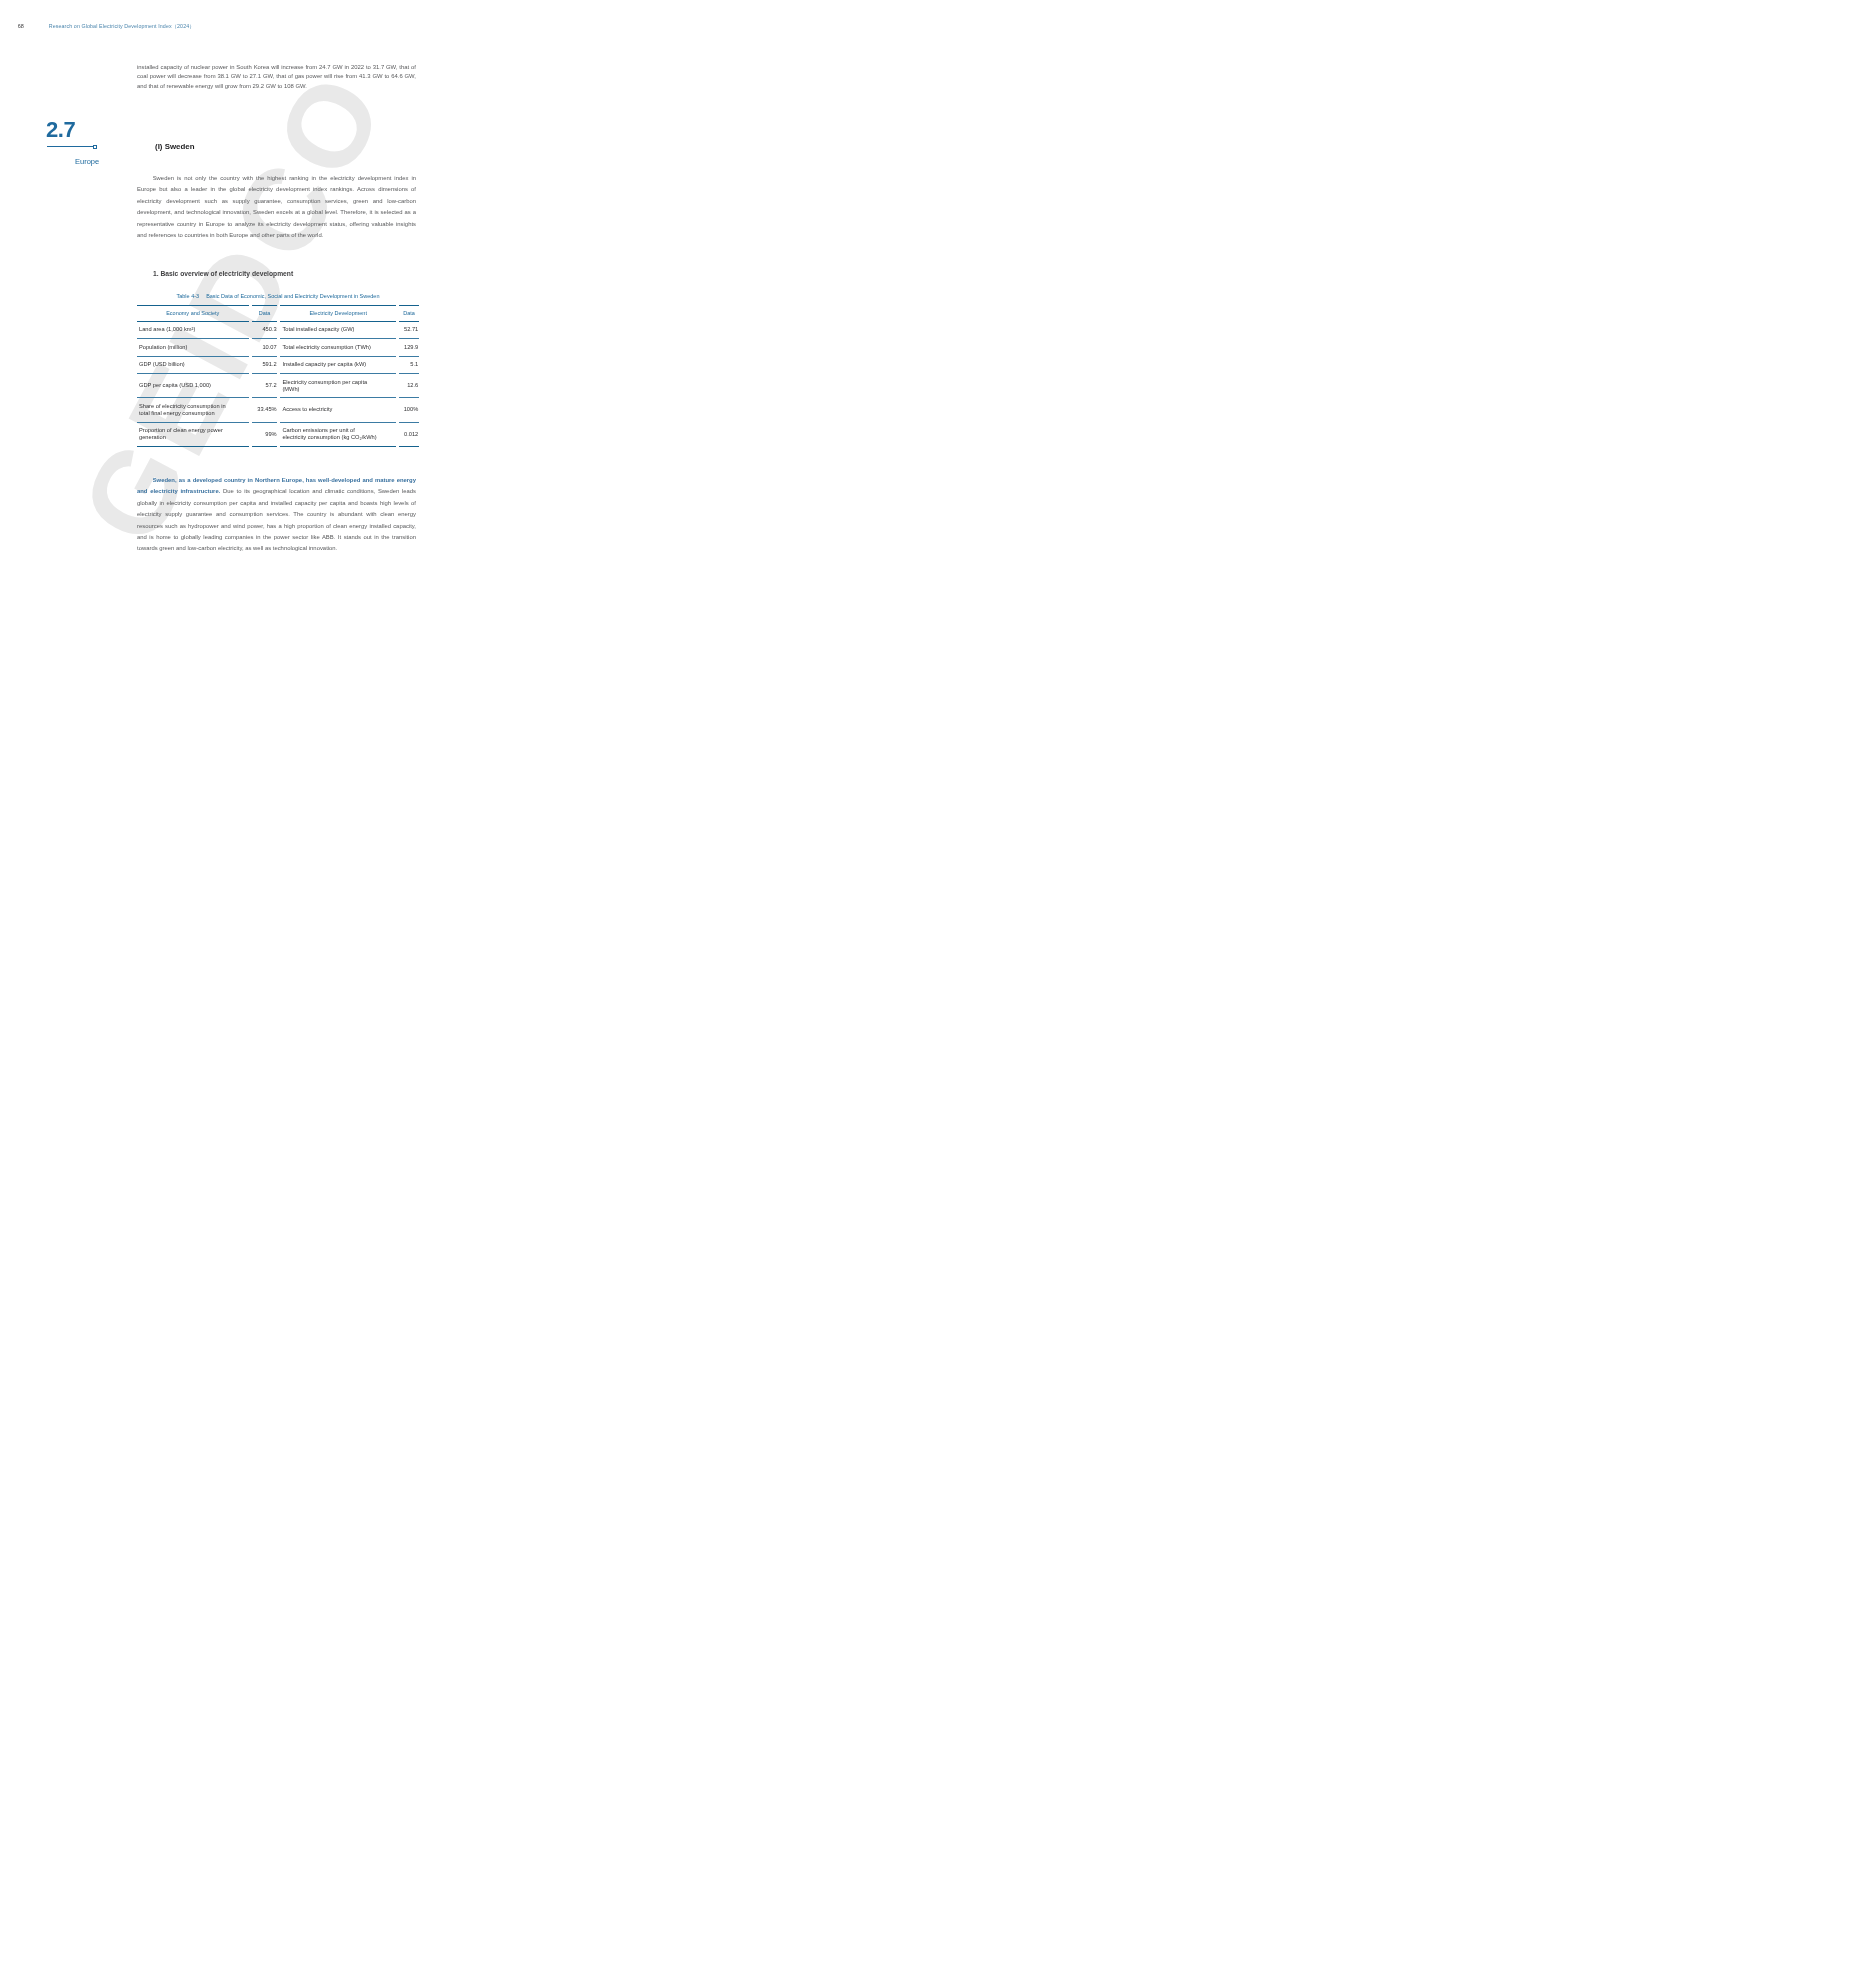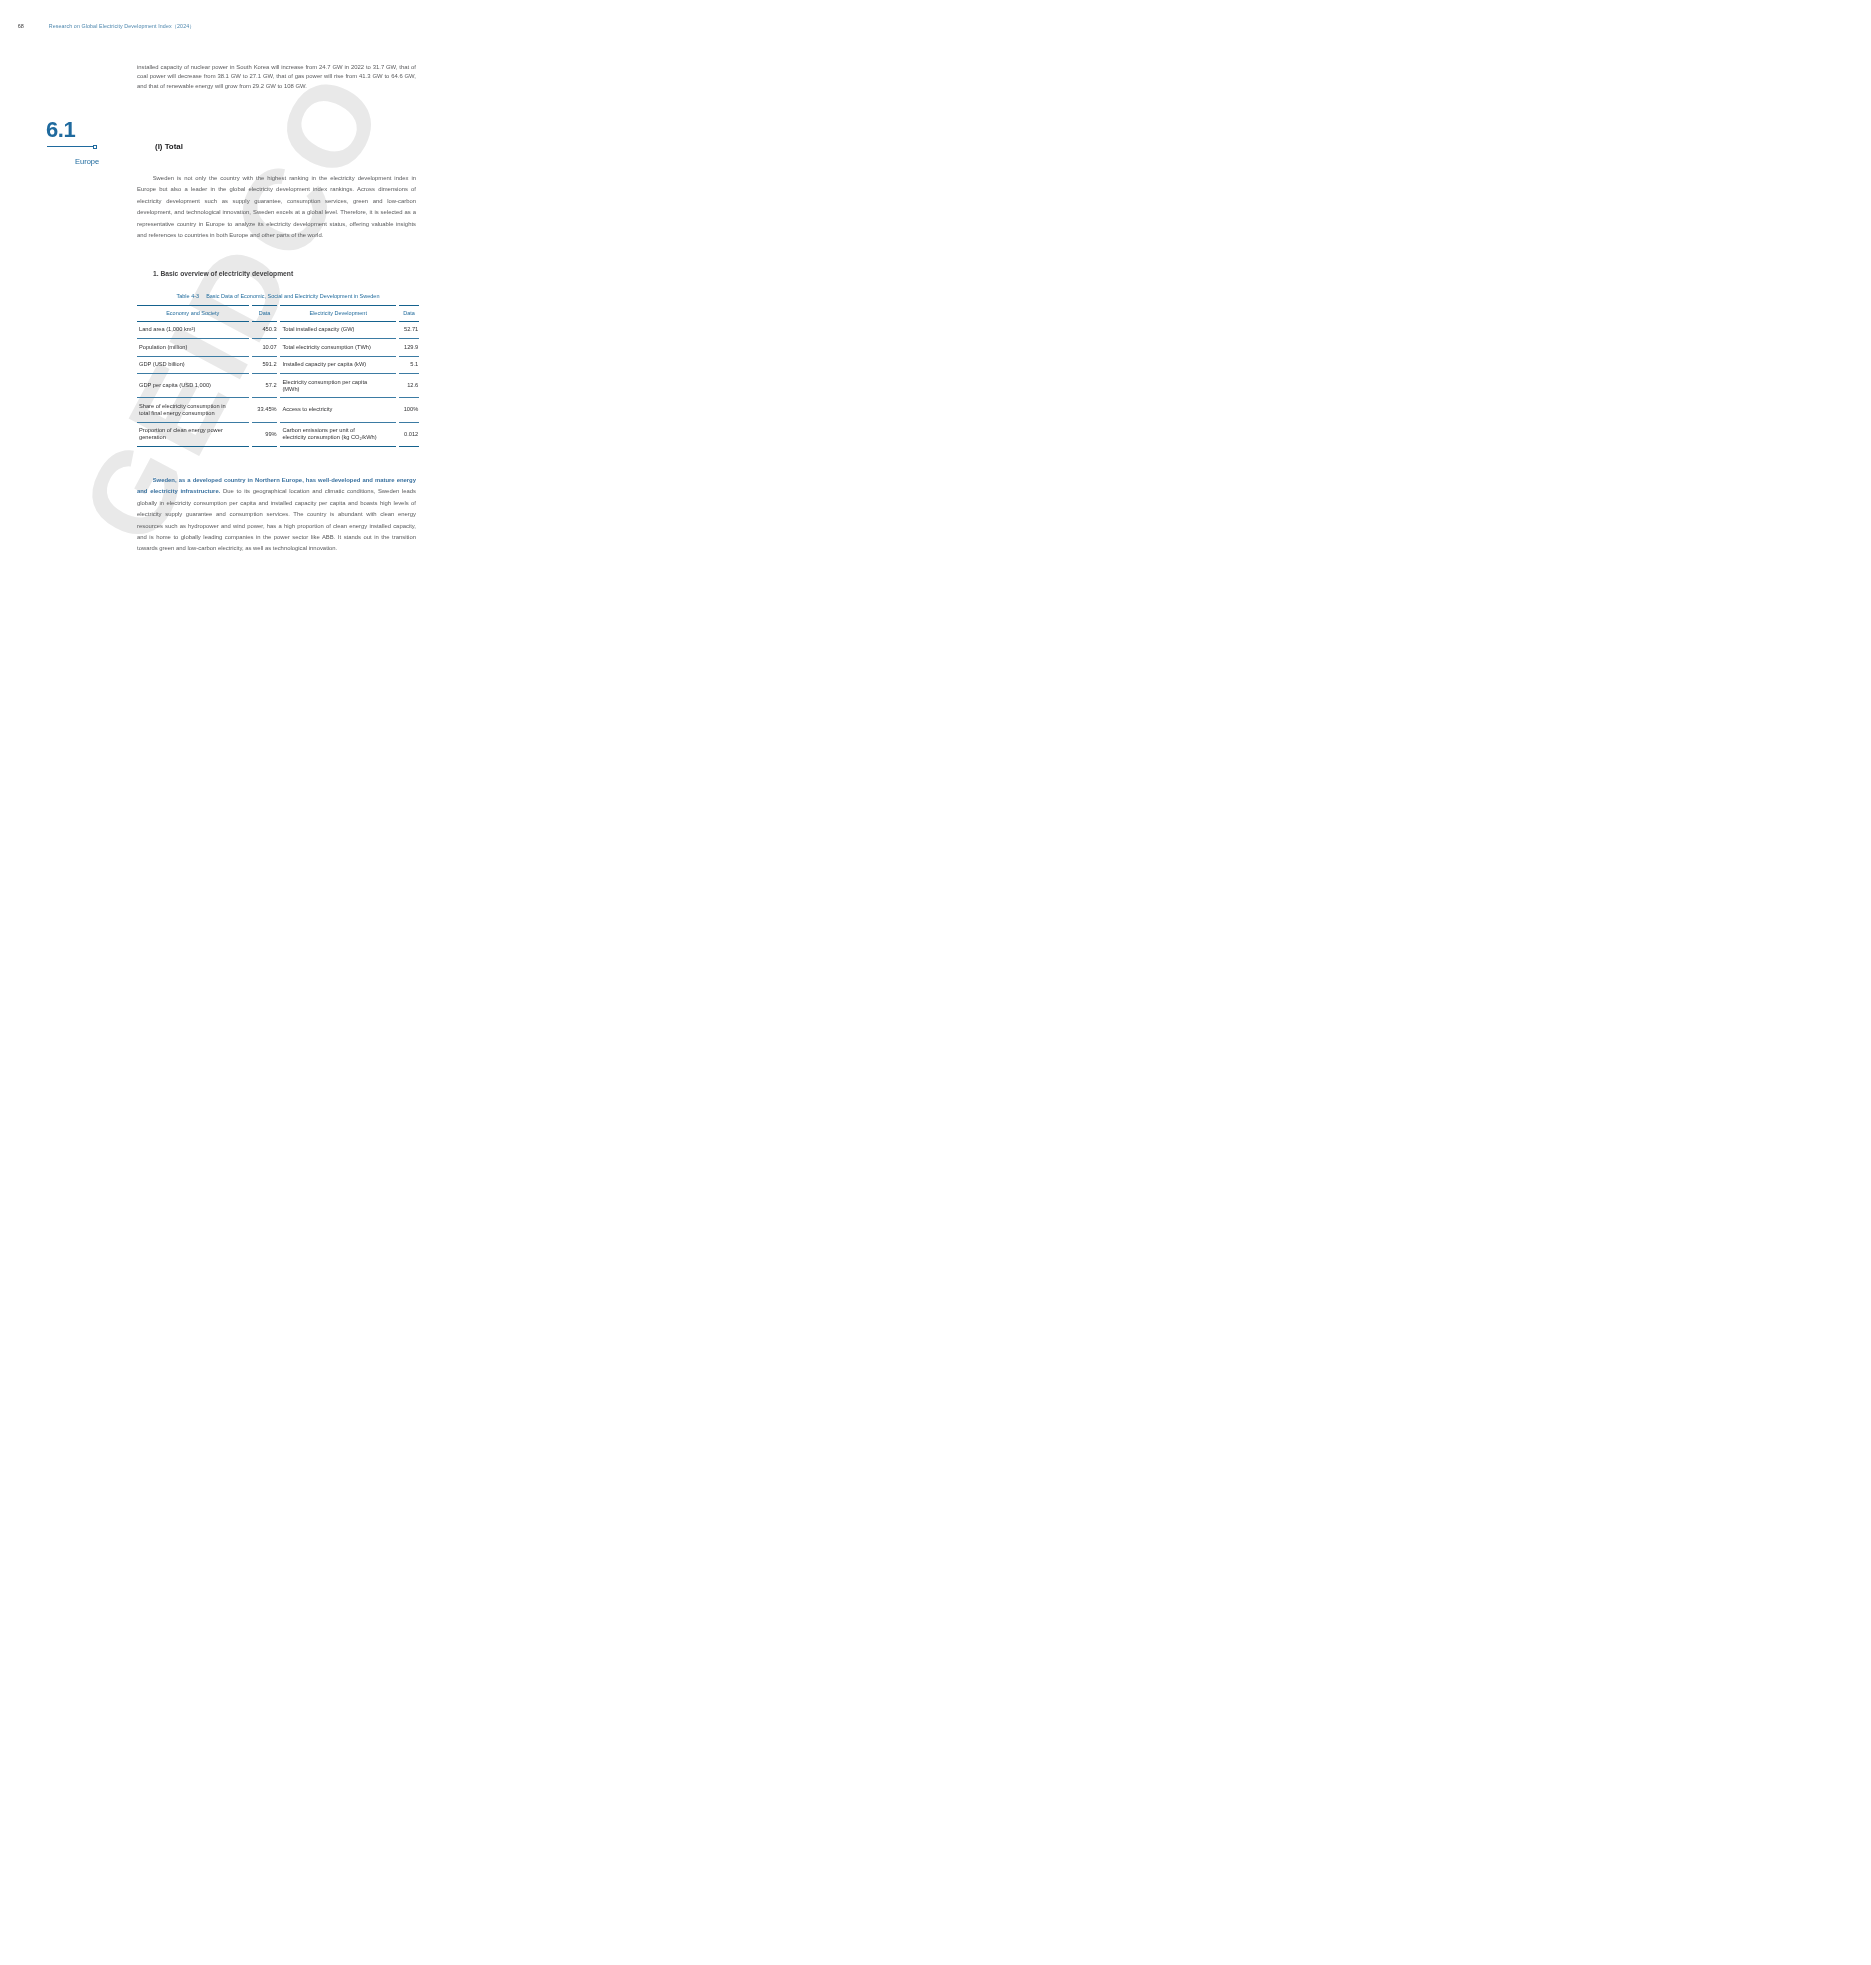--- a/index.html
+++ b/index.html
@@ -185,27 +185,27 @@
 
   <div class="content">
 
     <div class="page-header">
       <span class="page-number">68</span>
       <span class="report-title">Research on Global Electricity Development Index（2024）</span>
     </div>
 
     <p class="para intro-para">installed capacity of nuclear power in South Korea will increase from 24.7 GW in 2022 to 31.7 GW, that of coal power will decrease from 38.1 GW to 27.1 GW, that of gas power will rise from 41.3 GW to 64.6 GW, and that of renewable energy will grow from 29.2 GW to 108 GW.</p>
 
-    <div class="section-number">6.1</div>
+    <div class="section-number">2.7</div>
     <div class="section-rule">
       <span class="rule-square"></span>
     </div>
     <div class="section-label">Europe</div>
 
-    <div class="country-heading">(I) Total</div>
+    <div class="country-heading">(I) Sweden</div>
 
     <p class="para country-para">Sweden is not only the country with the highest ranking in the electricity development index in Europe but also a leader in the global electricity development index rankings. Across dimensions of electricity development such as supply guarantee, consumption services, green and low-carbon development, and technological innovation, Sweden excels at a global level. Therefore, it is selected as a representative country in Europe to analyze its electricity development status, offering valuable insights and references to countries in both Europe and other parts of the world.</p>
 
     <div class="subsection-heading">1. Basic overview of electricity development</div>
 
     <div class="table-caption">
       <span class="cap-label">Table 4-3</span><span class="cap-title">Basic Data of Economic, Social and Electricity Development in Sweden</span>
     </div>
 
     <table class="data-table">

